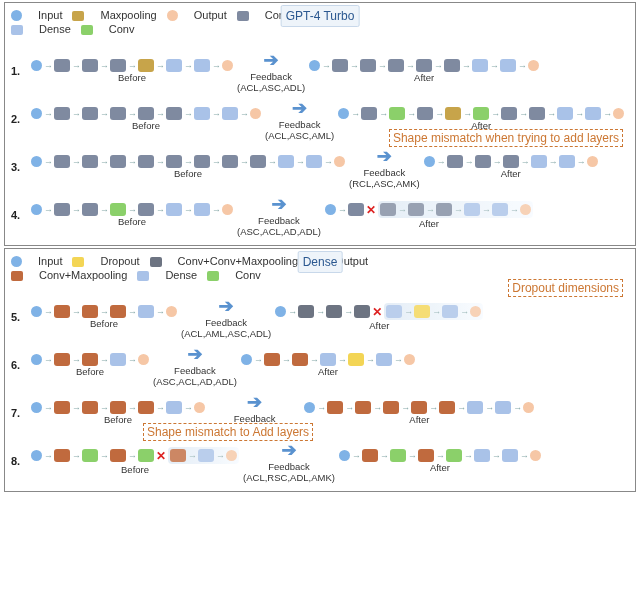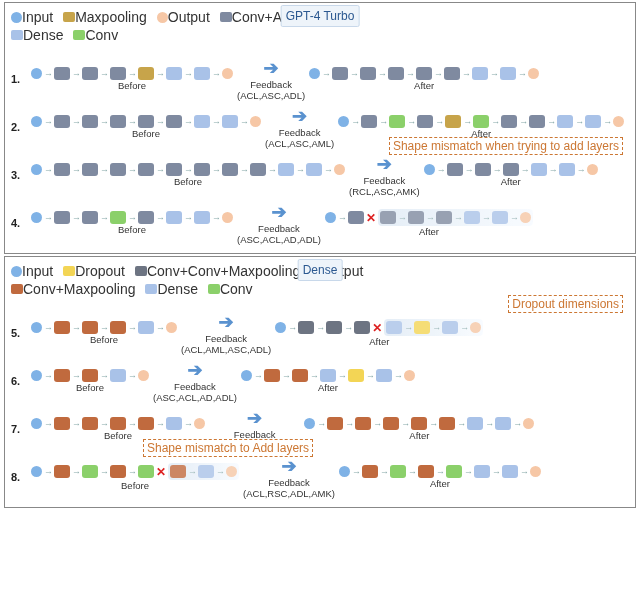--- a/index.html
+++ b/index.html
@@ -1,20 +1,20 @@
 <!DOCTYPE html>
 <html><head>
 <meta charset="utf-8">
 <style>
   * { box-sizing: border-box; margin: 0; padding: 0; }
   body { width: 640px; height: 589px; background: #fff; font-family: Arial, sans-serif; font-size: 10px; color: #333; }
   .panel { border: 1px solid #888; margin: 2px 4px; padding: 4px 6px 6px 6px; position: relative; }
   .title-badge { display: inline-block; background: #eef4fa; border: 1px solid #c8d8ea; color: #2b5890; padding: 3px 4px; font-size: 12px; border-radius: 2px; position: absolute; left: 50%; transform: translateX(-50%); top: 2px; }
   .legend { display: flex; flex-wrap: wrap; gap: 2px 10px; margin-top: 2px; margin-bottom: 14px; width: 60%; }
-  .legend-item { display: flex; align-items: center; gap: 0; font-size: 14px; }
+  .legend-item { display: flex; align-items: flex-end; gap: 16px; font-size: 11px; }
   .swatch { width: 12px; height: 10px; border-radius: 2px; display: inline-block; }
   .c-input   { background: #7fb2e6; border-radius: 50%; width: 11px; height: 11px; }
   .c-output  { background: #f6c7a6; border-radius: 50%; width: 11px; height: 11px; }
   .c-dense   { background: #a9c2e8; }
   .c-maxpool { background: #c7a44a; }
   .c-convrelu{ background: #7f8aa0; }
   .c-conv    { background: #8bd06a; }
   .c-dropout { background: #f3d555; }
   .c-ccm     { background: #6d7482; }
   .c-convmax { background: #c06a3e; }

